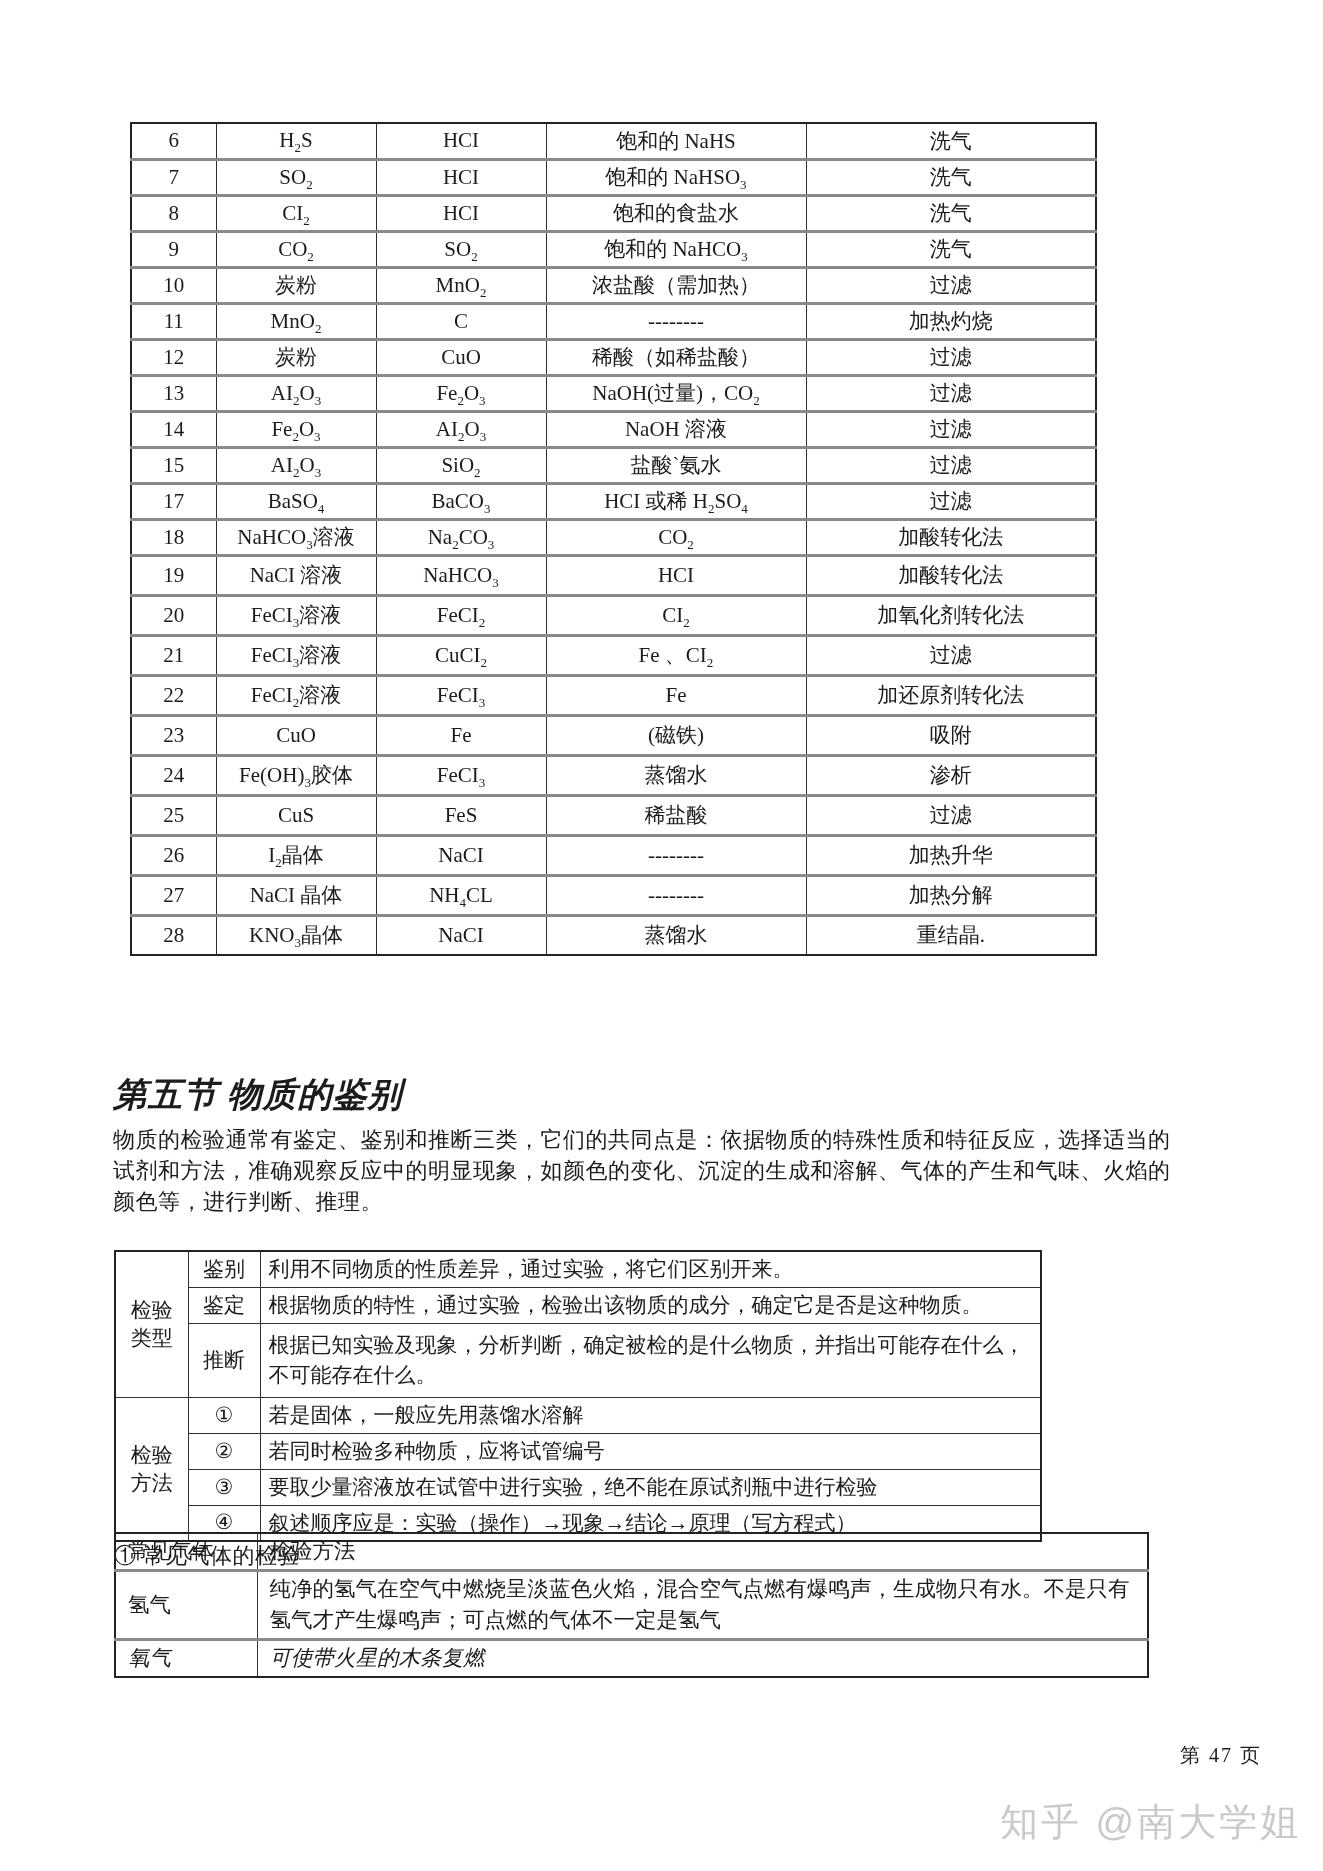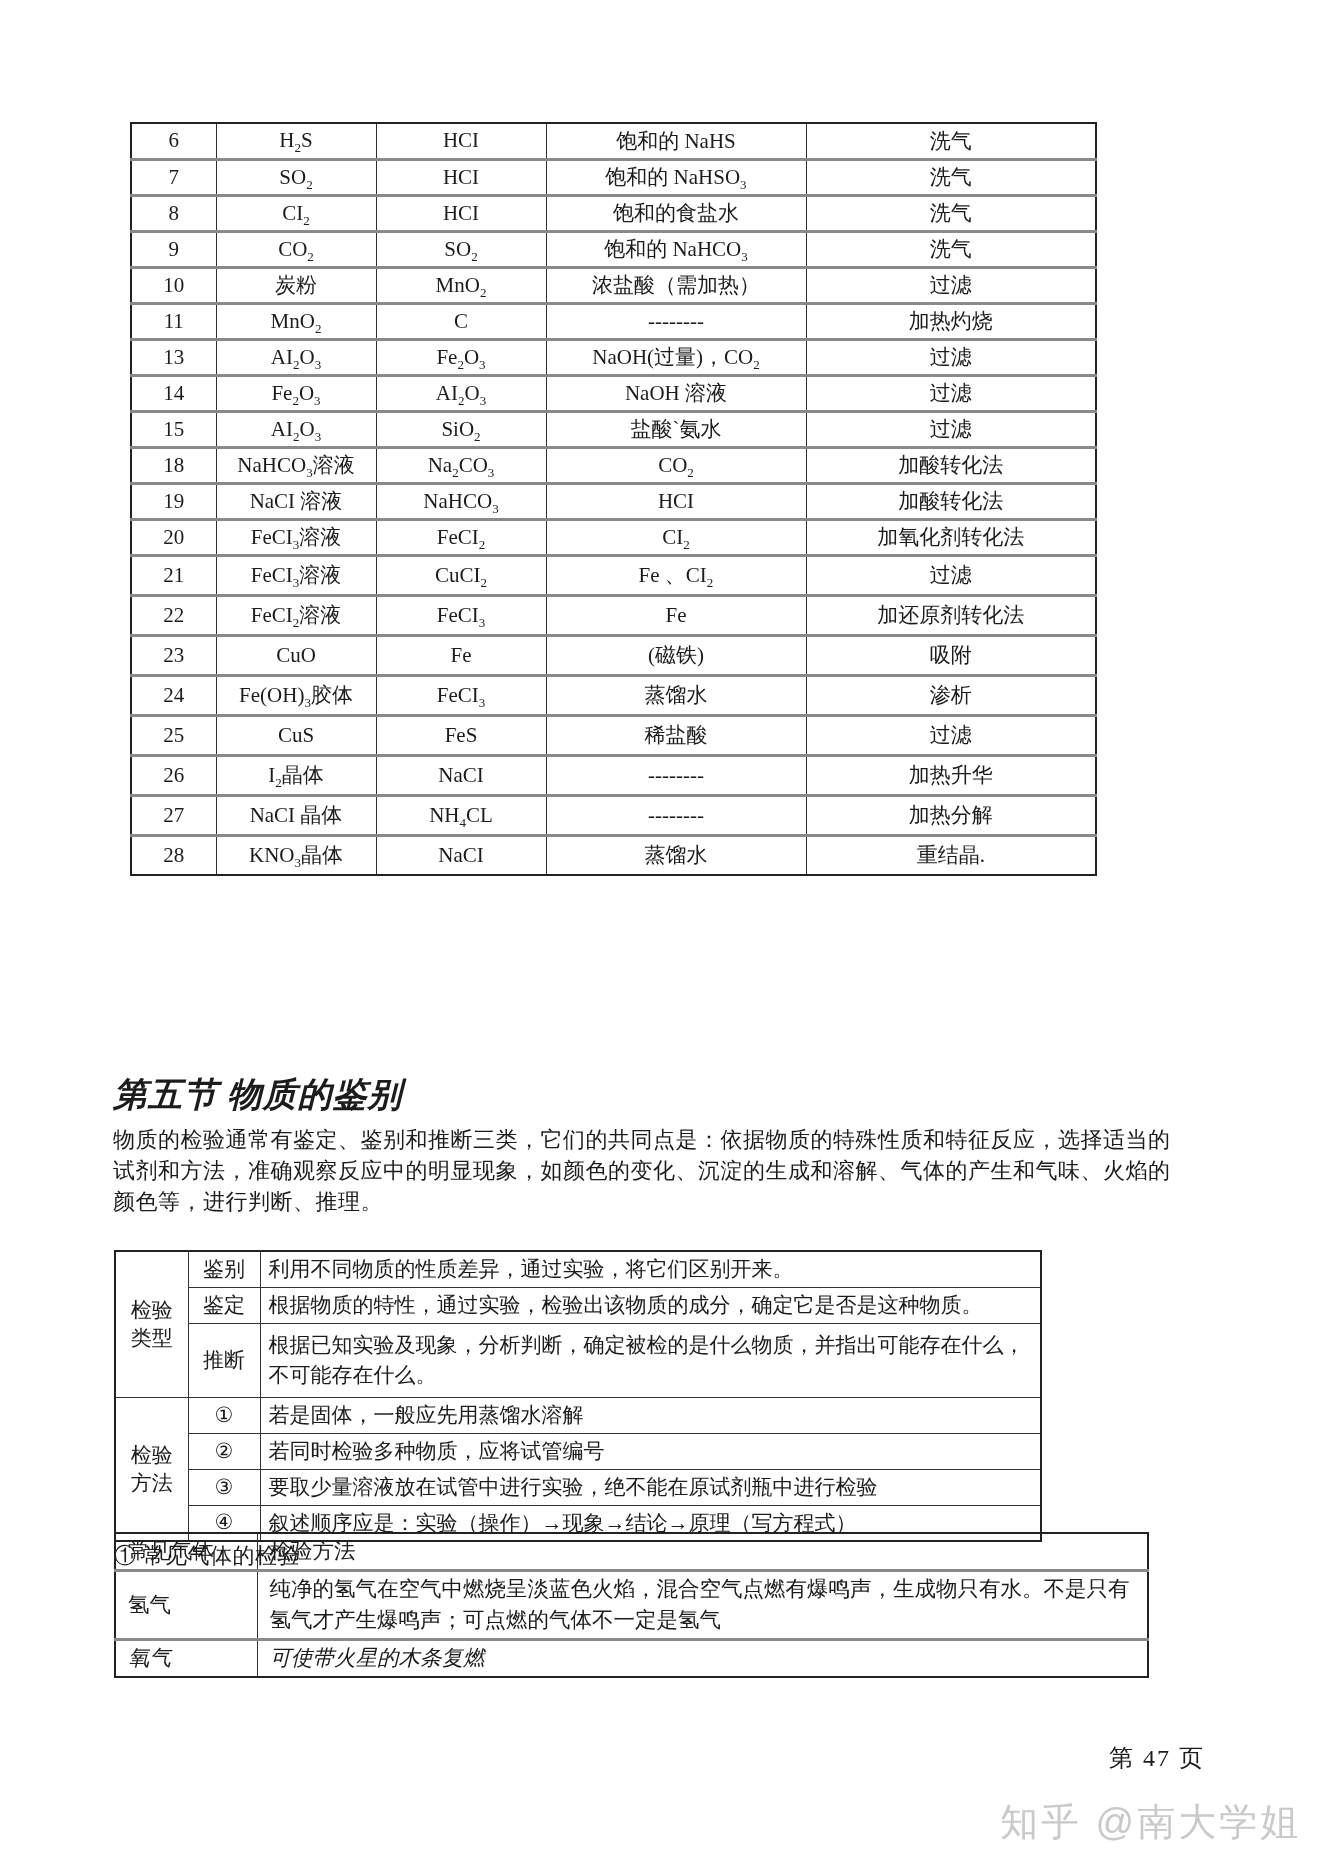--- a/index.html
+++ b/index.html
@@ -35,21 +35,21 @@
 
   
   .t3{position:absolute;left:114px;top:1532px;width:1033px;border:2px solid #222;}
   .t3 td{border:1.5px solid #333;font-size:21.5px;padding:2px 12px;text-align:left;vertical-align:middle;line-height:31px;}
   .t3 tr:nth-child(1){height:37px;}
   .t3 tr:nth-child(2){height:66px;}
   .t3 tr:nth-child(2) td{border-top:3px solid #8a8a8a;}
   .t3 tr:nth-child(3){height:35px;font-style:italic;}
   .t3 tr:nth-child(3) td{border-top:3px solid #8a8a8a;}
 
-  .footer{position:absolute;left:1083px;top:1742px;width:122px;text-align:right;font-size:24px;letter-spacing:2px;}
+  .footer{position:absolute;left:1140px;top:1742px;width:122px;text-align:right;font-size:20px;letter-spacing:2px;}
   .watermark{position:absolute;left:1000px;top:1797px;font-size:38px;color:#c9c9c9;
              letter-spacing:3px;font-weight:500;font-family:"Liberation Sans","DejaVu Sans",sans-serif;}
 </style>
 </head>
 <body>
 
 <div class="page">
 
   <table class="t1">
     <colgroup>
@@ -96,38 +96,52 @@
           <td>过滤</td>
         </tr>
         <tr>
           <td>11</td>
           <td>MnO<sub>2</sub></td>
           <td>C</td>
           <td>--------</td>
           <td>加热灼烧</td>
         </tr>
         <tr>
+          <td>12</td>
+          <td>炭粉</td>
+          <td>CuO</td>
+          <td>稀酸（如稀盐酸）</td>
+          <td>过滤</td>
+        </tr>
+        <tr>
           <td>13</td>
           <td>AI<sub>2</sub>O<sub>3</sub></td>
           <td>Fe<sub>2</sub>O<sub>3</sub></td>
           <td>NaOH(过量)，CO<sub>2</sub></td>
           <td>过滤</td>
         </tr>
         <tr>
           <td>14</td>
           <td>Fe<sub>2</sub>O<sub>3</sub></td>
           <td>AI<sub>2</sub>O<sub>3</sub></td>
           <td>NaOH 溶液</td>
           <td>过滤</td>
         </tr>
         <tr>
           <td>15</td>
           <td>AI<sub>2</sub>O<sub>3</sub></td>
           <td>SiO<sub>2</sub></td>
           <td>盐酸`氨水</td>
+          <td>过滤</td>
+        </tr>
+        <tr>
+          <td>17</td>
+          <td>BaSO<sub>4</sub></td>
+          <td>BaCO<sub>3</sub></td>
+          <td>HCI 或稀 H<sub>2</sub>SO<sub>4</sub></td>
           <td>过滤</td>
         </tr>
         <tr>
           <td>18</td>
           <td>NaHCO<sub>3</sub>溶液</td>
           <td>Na<sub>2</sub>CO<sub>3</sub></td>
           <td>CO<sub>2</sub></td>
           <td>加酸转化法</td>
         </tr>
         <tr>

